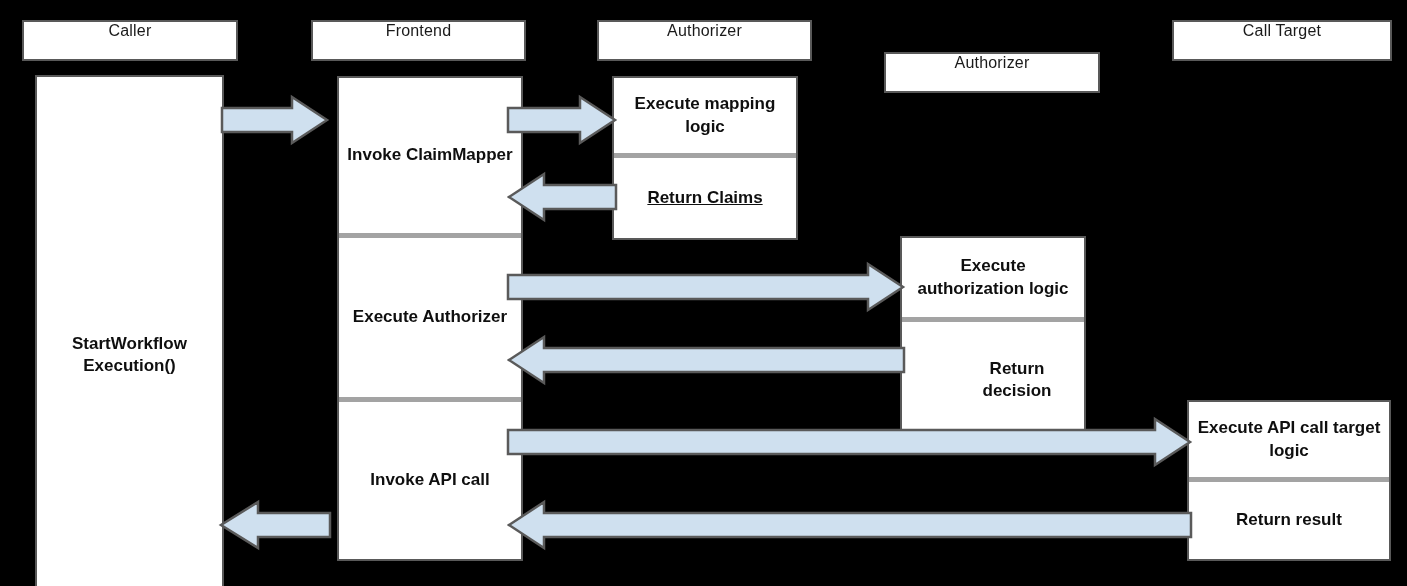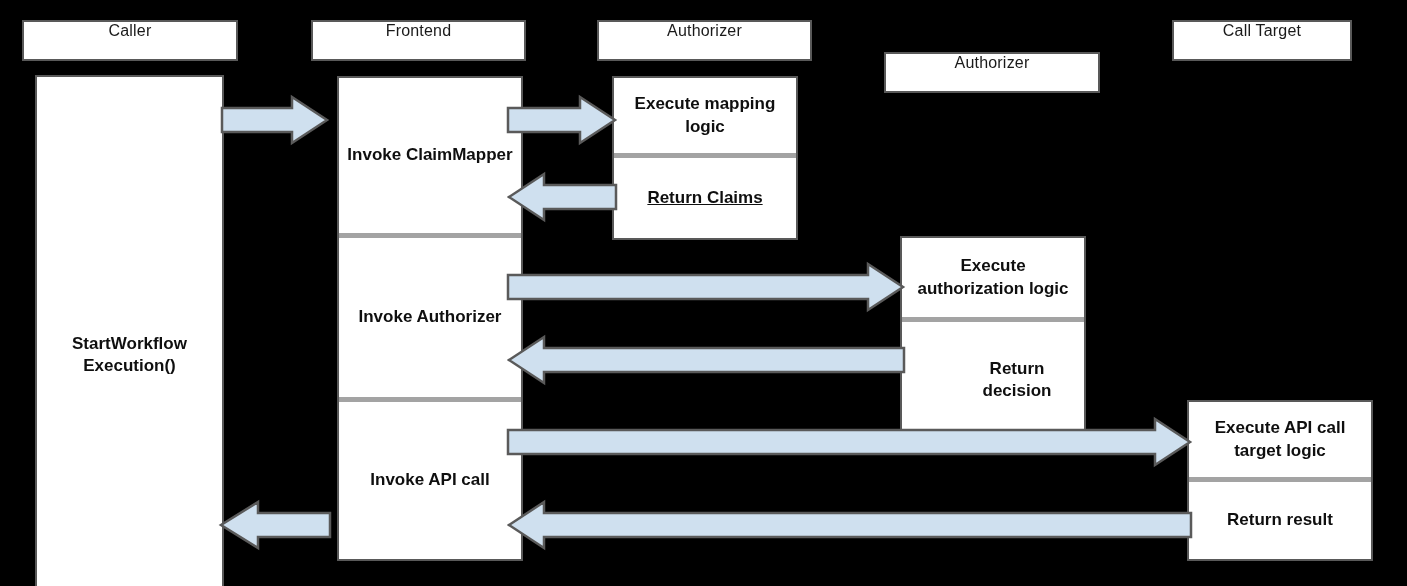--- a/index.html
+++ b/index.html
@@ -88,45 +88,45 @@
   </div>
 
   <div class="participant-header" style="left:597px; top:20px; width:215px; height:41px;">
     <span>Authorizer</span>
   </div>
 
   <div class="participant-header" style="left:884px; top:20px; width:216px; height:41px;margin-top:32px;">
     <span>Authorizer</span>
   </div>
 
-  <div class="participant-header" style="left:1172px; top:20px; width:180px; height:41px;">
+  <div class="participant-header" style="left:1172px; top:20px; width:220px; height:41px;">
     <span>Call Target</span>
   </div>
 
   <div class="activation" style="left:35px; top:75px; width:189px; height:560px;">
     <div class="segment" style="flex:1 1 auto;">StartWorkflow Execution()</div>
   </div>
 
   <div class="activation" style="left:337px; top:76px; width:186px; height:485px;">
     <div class="segment" style="flex:0 0 160px;">Invoke ClaimMapper</div>
-    <div class="segment" style="flex:0 0 164px;">Invoke Authorizer</div>
+    <div class="segment" style="flex:0 0 164px;">Execute Authorizer</div>
     <div class="segment" style="flex:1 1 auto;">Invoke API call</div>
   </div>
 
   <div class="activation" style="left:612px; top:76px; width:186px; height:164px;">
     <div class="segment" style="flex:0 0 80px;">Execute mapping logic</div>
     <div class="segment" style="flex:1 1 auto;text-decoration:underline;">Return Claims</div>
   </div>
 
   <div class="activation" style="left:900px; top:236px; width:186px; height:204px;">
     <div class="segment" style="flex:0 0 84px;">Execute authorization logic</div>
     <div class="segment" style="flex:1 1 auto;margin-left:48px;">Return decision</div>
   </div>
 
-  <div class="activation" style="left:1187px; top:400px; width:186px; height:161px;">
+  <div class="activation" style="left:1187px; top:400px; width:204px; height:161px;">
     <div class="segment" style="flex:0 0 80px;">Execute API call target logic</div>
     <div class="segment" style="flex:1 1 auto;">Return result</div>
   </div>
 
   <div class="block-arrow" style="left:222px; top:95px; width:106px; height:50px;">
     <svg viewBox="0 0 106 50" preserveAspectRatio="none">
       <polygon points="0,13 70,13 70,2 105,25 70,48 70,37 0,37" fill="#cfe0ef" stroke="#5a5a5a" stroke-width="2.5" stroke-linejoin="miter"></polygon>
     </svg>
   </div>
 

